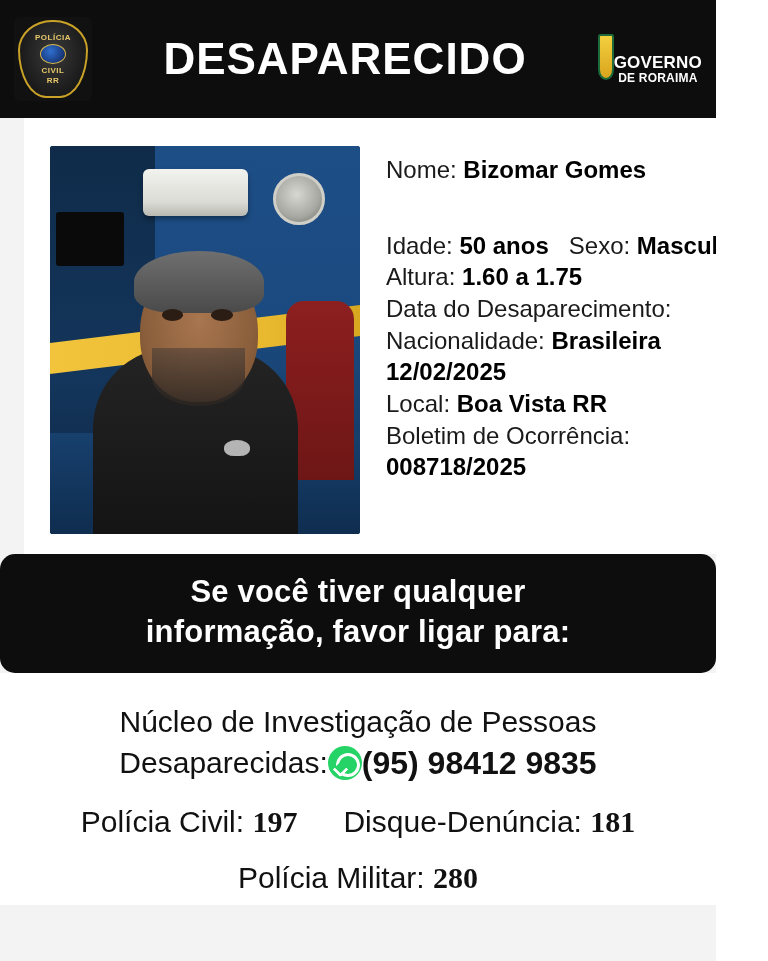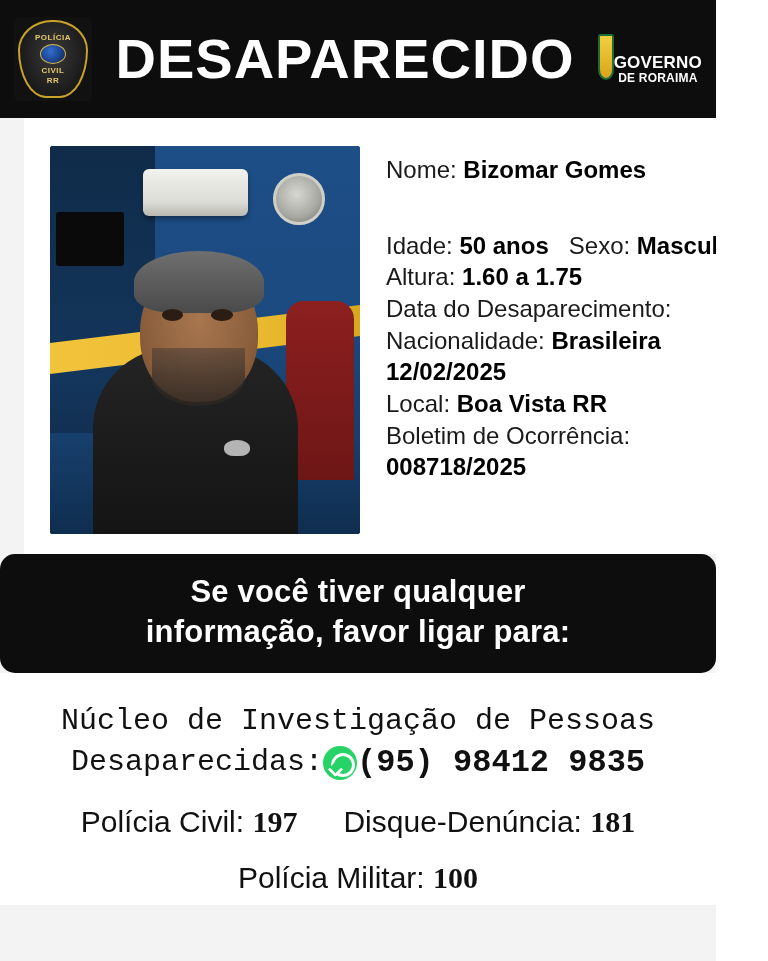--- a/index.html
+++ b/index.html
@@ -64,21 +64,21 @@
     border: 1px solid #d8b84a;
   }
   .title-wrap {
     flex: 1 1 auto;
     display: flex;
     align-items: center;
     justify-content: center;
   }
   .title {
     color: #ffffff;
-    font-size: 56px;
+    font-size: 44px;
     font-weight: bold;
     letter-spacing: 1px;
     line-height: 1;
     text-align: center;
     white-space: nowrap;
   }
   .gov-logo {
     flex: 0 0 auto;
     width: 104px;
     display: flex;
@@ -250,21 +250,20 @@
   
   .contacts {
     background: #ffffff;
     text-align: center;
     padding: 30px 16px 10px;
     color: #111;
   }
   .contacts .nucleo {
     font-size: 30px;
     line-height: 1.26;
-    font-family: Liberation Mono, monospace;
   }
   .contacts .nucleo .row2 {
     display: flex;
     align-items: center;
     justify-content: center;
     margin-top: 2px;
   }
   .wa {
     display: inline-block;
     width: 34px;
@@ -427,19 +426,19 @@
       </span>
       <span>
         <span>Disque-Denúncia:</span>
         <b>181</b>
       </span>
     </div>
 
     <div class="rowline single">
       <span>
         <span>Polícia Militar:</span>
-        <b>100</b>
+        <b>280</b>
       </span>
     </div>
   </div>
 
   <div class="bottom-bar"></div>
 </div>
 
 </body></html>

